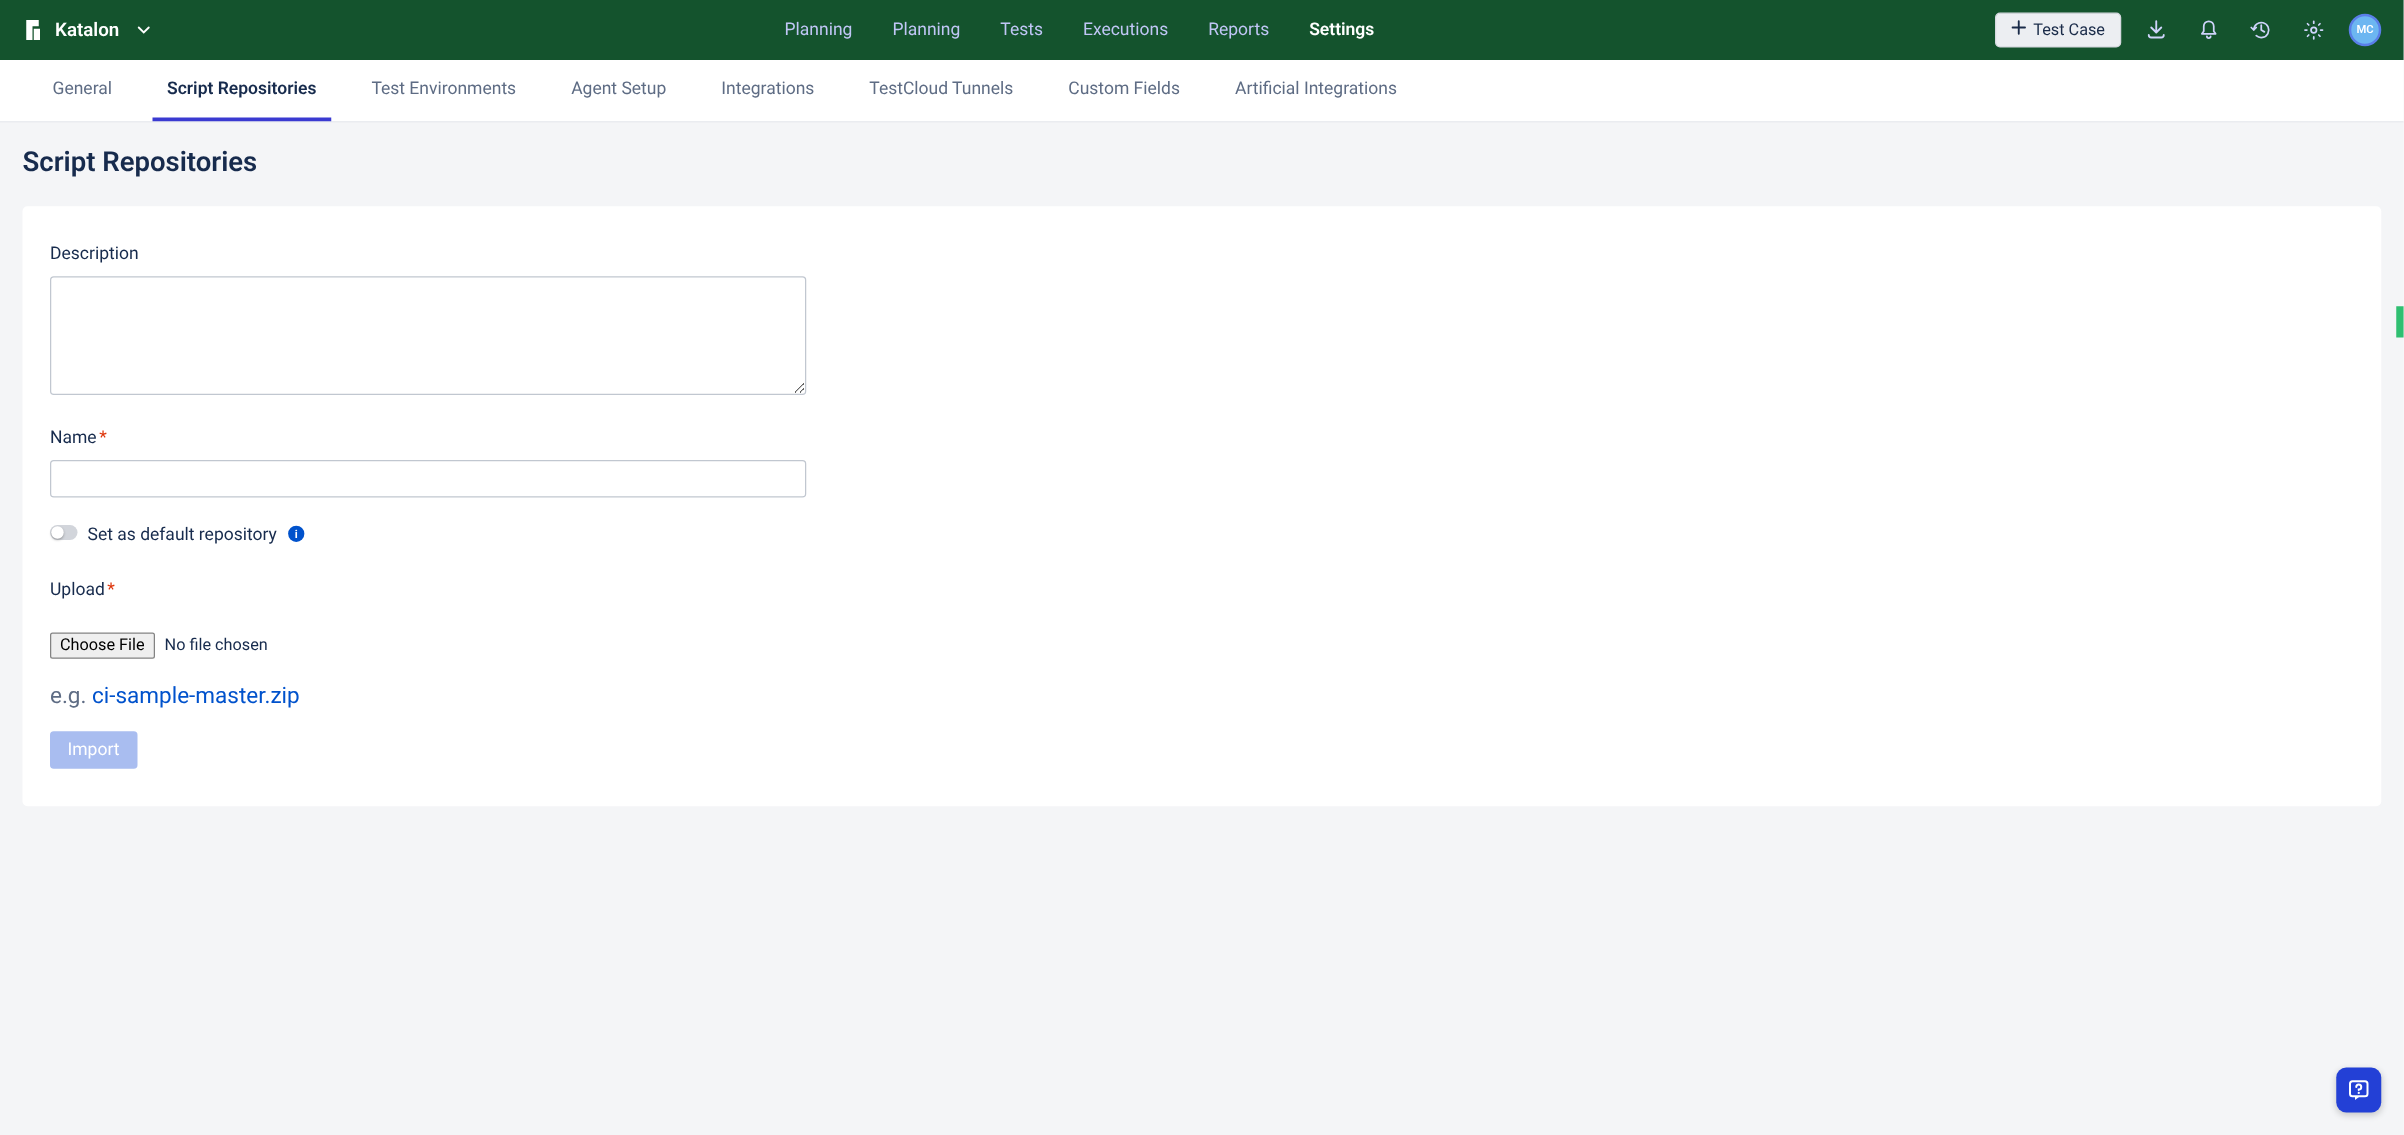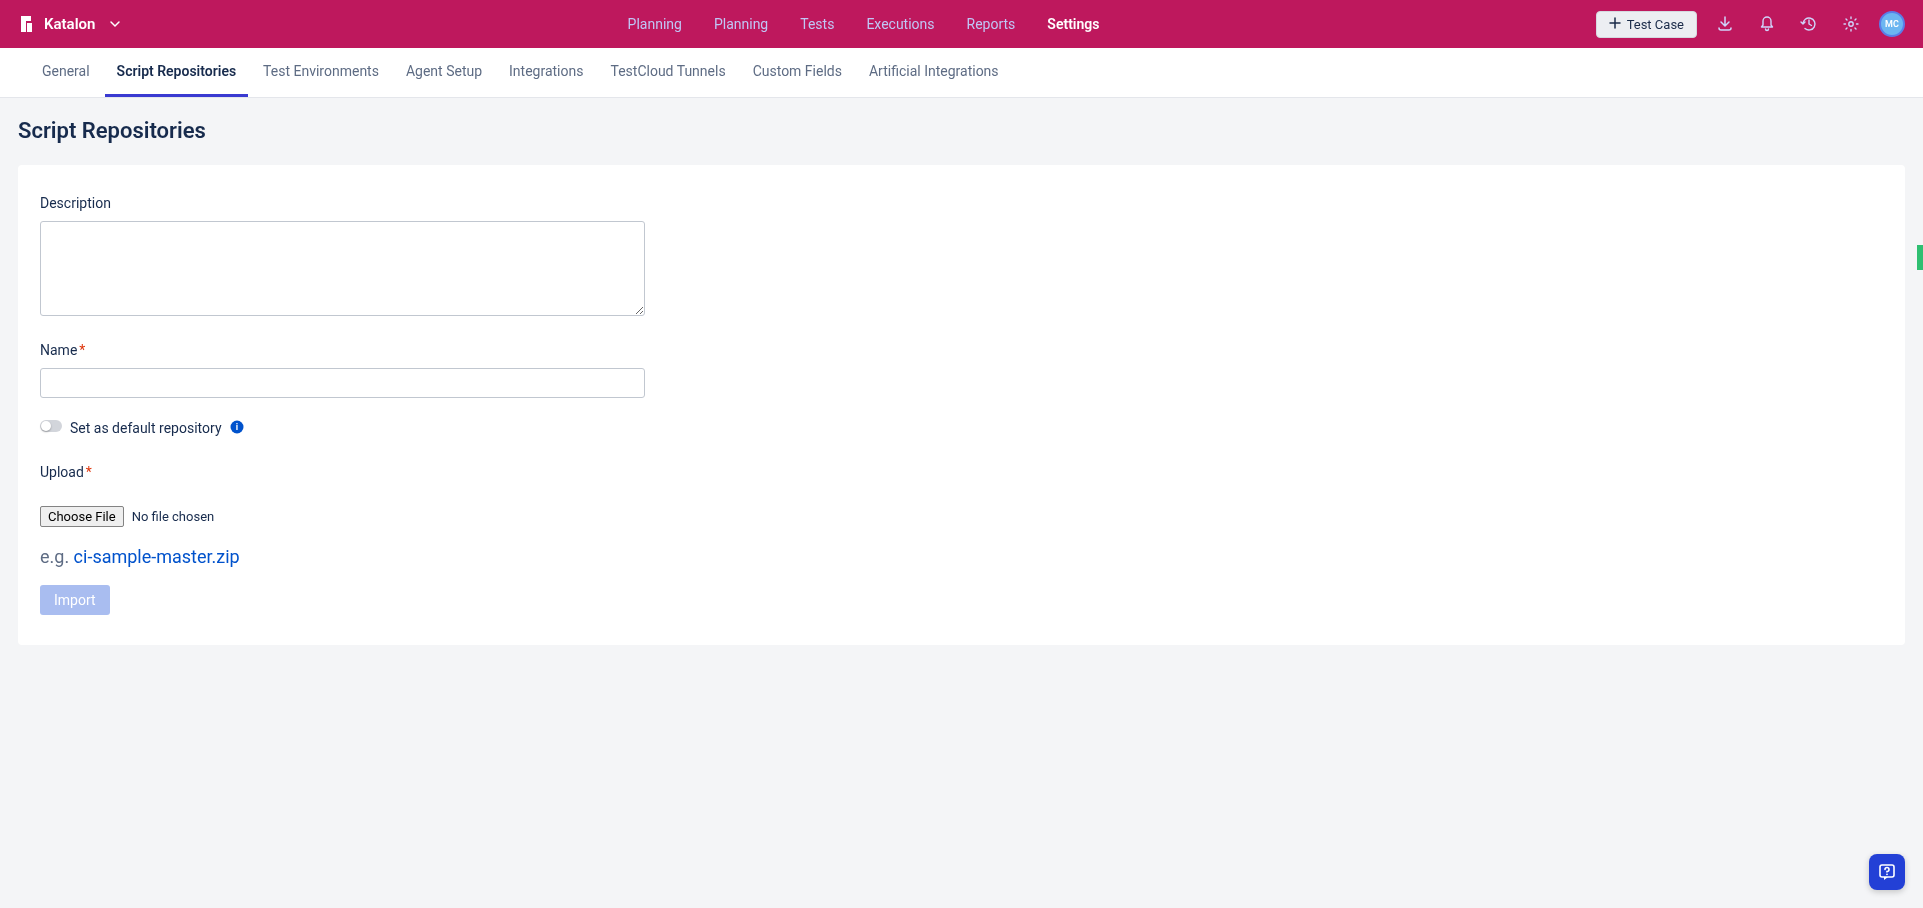--- a/index.html
+++ b/index.html
@@ -9,21 +9,21 @@
       font-family: -apple-system, BlinkMacSystemFont, "Segoe UI", Roboto, "Helvetica Neue", Arial, sans-serif;
     }
     body {
       background: #f4f5f7;
       width: 1923px;
       height: 908px;
       overflow: hidden;
       position: relative;
     }
     .top-bar {
-      background: #be185d;
+      background: #14532d;
       height: 48px;
       display: flex;
       align-items: center;
       padding: 0 18px;
       color: #fff;
     }
     .logo-area {
       display: flex;
       align-items: center;
       gap: 8px;
@@ -92,21 +92,21 @@
       color:#fff;
       cursor:pointer;
       border: 2px solid #5a7ee8;
     }
     .sub-tabs {
       background: #fff;
       height: 50px;
       display: flex;
       align-items: stretch;
       padding: 0 30px;
-      gap: 3px;
+      gap: 20px;
       border-bottom: 1px solid #e4e6eb;
     }
     .sub-tab {
       display: flex;
       align-items: center;
       padding: 0 12px;
       font-size: 14px;
       color: #5e6c84;
       cursor: pointer;
       border-bottom: 3px solid transparent;

